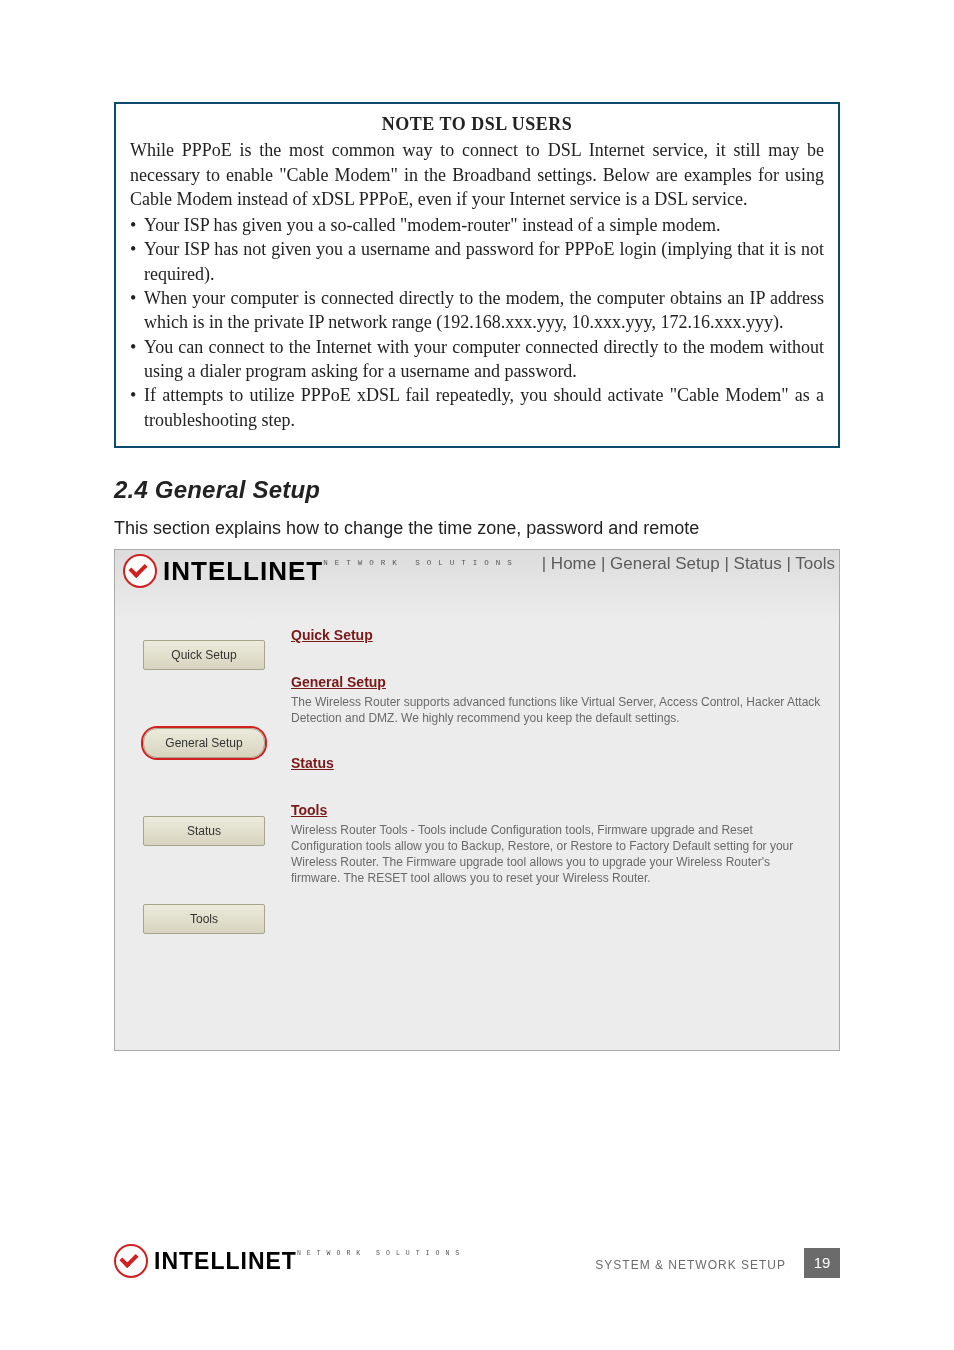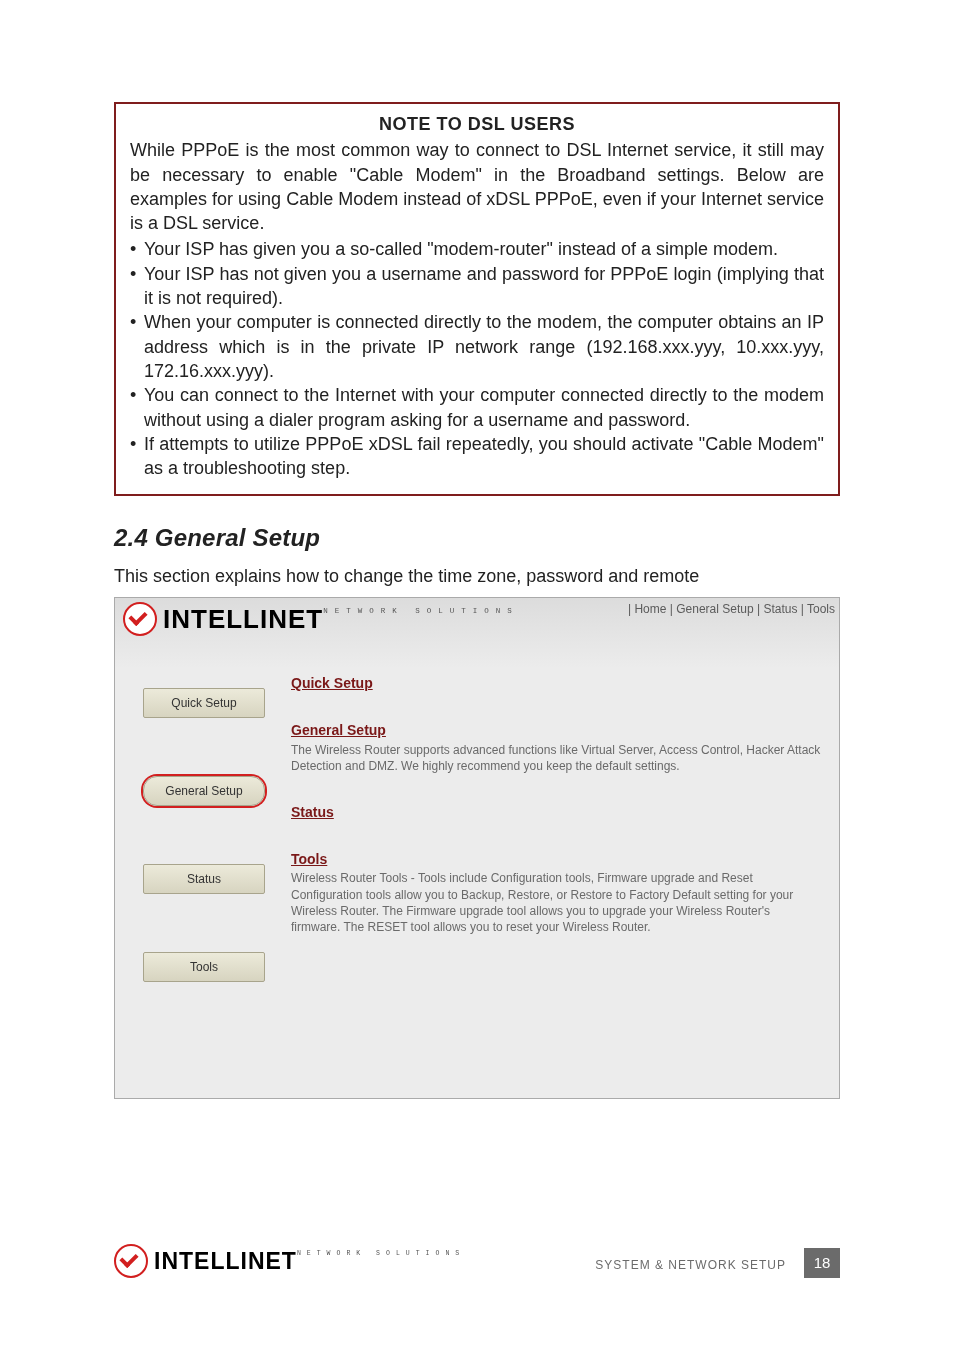--- a/index.html
+++ b/index.html
@@ -13,24 +13,25 @@
   }
   .page {
     position: absolute;
     left: 114px;
     top: 102px;
     width: 726px;
   }
 
   
   .note-box {
-    border: 2px solid #7f1d1d;
+    border: 2px solid #0c4a6e;
     padding: 8px 14px 14px 14px;
     font-size: 18px;
     line-height: 1.35;
+    font-family: Liberation Serif, serif;
   }
   .note-title {
     text-align: center;
     font-weight: bold;
     font-size: 18px;
     letter-spacing: 0.5px;
   }
   .note-intro {
     margin-top: 2px;
     text-align: justify;
@@ -73,21 +74,21 @@
     height: 500px;
     border: 1px solid #aaa;
     background: linear-gradient(to bottom, #dcdcdc 0%, #ececec 14%, #ececec 100%);
     position: relative;
     overflow: hidden;
   }
   .router-topnav {
     position: absolute;
     right: 4px;
     top: 4px;
-    font-size: 12px;
+    font-size: 17px;
     color: #5b5b5b;
   }
   .router-logo {
     position: absolute;
     left: 8px;
     top: 4px;
     display: flex;
     align-items: center;
     gap: 6px;
   }
@@ -270,14 +271,14 @@
 
 <div class="page-footer">
   <div class="footer-logo">
     <span class="logo-check"></span>
     <span class="logo-text">
       <span class="big">INTELLINET</span>
       <span class="small">NETWORK SOLUTIONS</span>
     </span>
   </div>
   <div class="footer-section-label">SYSTEM &amp; NETWORK SETUP</div>
-  <div class="footer-pagebox">18</div>
+  <div class="footer-pagebox">19</div>
 </div>
 
 </body></html>

